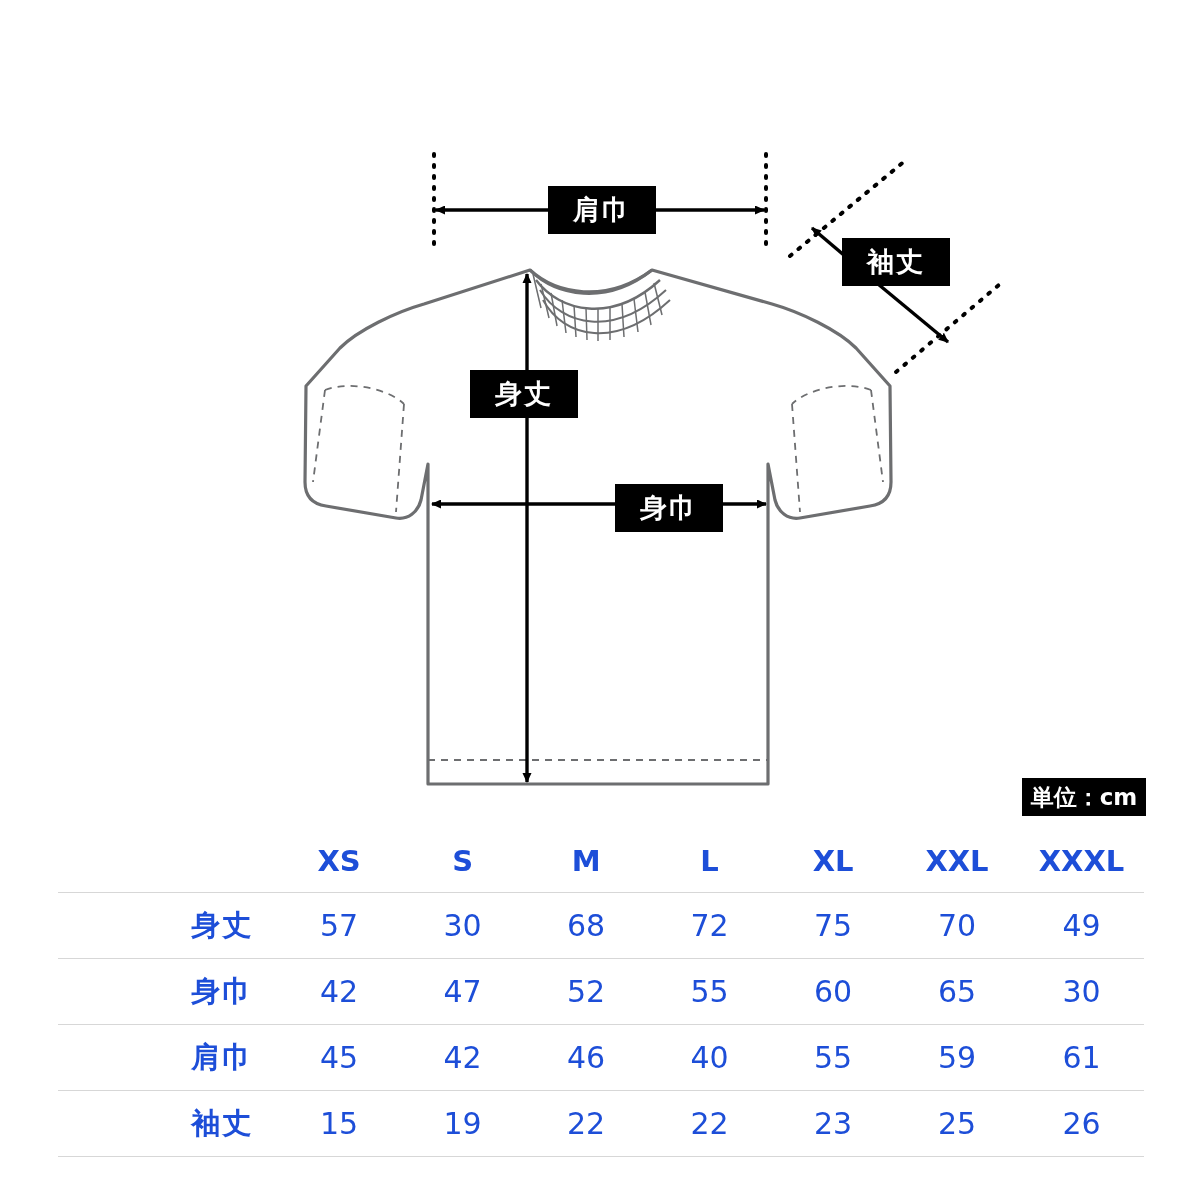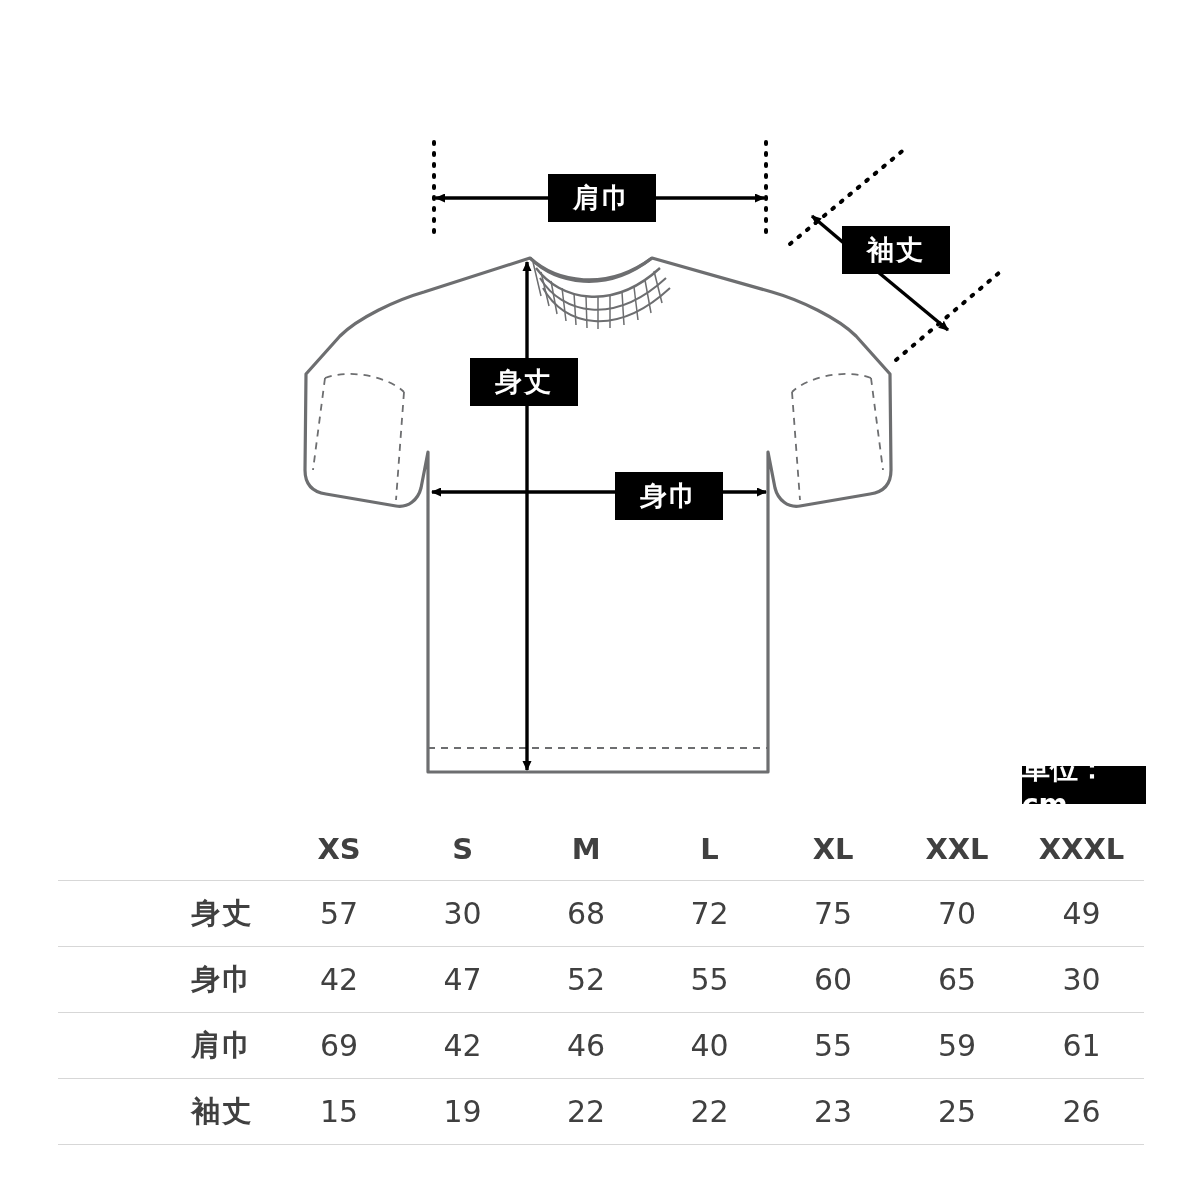--- a/index.html
+++ b/index.html
@@ -12,20 +12,21 @@
     height: 1200px;
     font-family: "Liberation Sans", sans-serif;
     color: #231f20;
     position: relative;
     overflow: hidden;
   }
 
   .sheet {
     position: absolute;
     inset: 0;
+    margin-top: 12px;
   }
 
   .diagram {
     position: absolute;
     left: 0;
     top: 0;
     width: 1200px;
     height: 810px;
   }
 
@@ -57,39 +58,39 @@
     font-size: 27px;
   }
   .lbl-mihaba {     
     left: 615px; top: 472px;
     width: 108px; height: 48px;
     font-size: 27px;
   }
   .lbl-unit {       
     left: 1022px; top: 766px;
     width: 124px; height: 38px;
-    font-size: 28px;
+    font-size: 23px;
     letter-spacing: 0px;
   }
 
   
   .size-table {
     position: absolute;
     left: 58px;
     top: 818px;
     width: 1086px;
     border-collapse: collapse;
     font-family: "DejaVu Sans", sans-serif;
   }
   .size-table th,
   .size-table td {
     text-align: center;
     font-weight: normal;
     font-size: 30px;
-    color: #404040;
+    color: #1d4ed8;
     padding: 0;
     height: 65px;
     vertical-align: middle;
   }
   .size-table thead th {
     font-size: 29px;
     font-weight: bold;
     border-bottom: 1px solid #d7d7d7;
     height: 62px;
   }
@@ -254,21 +255,21 @@
         <td>42</td>
         <td>47</td>
         <td>52</td>
         <td>55</td>
         <td>60</td>
         <td>65</td>
         <td>30</td>
       </tr>
       <tr>
         <td class="rowhead">肩巾</td>
-        <td>69</td>
+        <td>45</td>
         <td>42</td>
         <td>46</td>
         <td>40</td>
         <td>55</td>
         <td>59</td>
         <td>61</td>
       </tr>
       <tr>
         <td class="rowhead">袖丈</td>
         <td>15</td>

